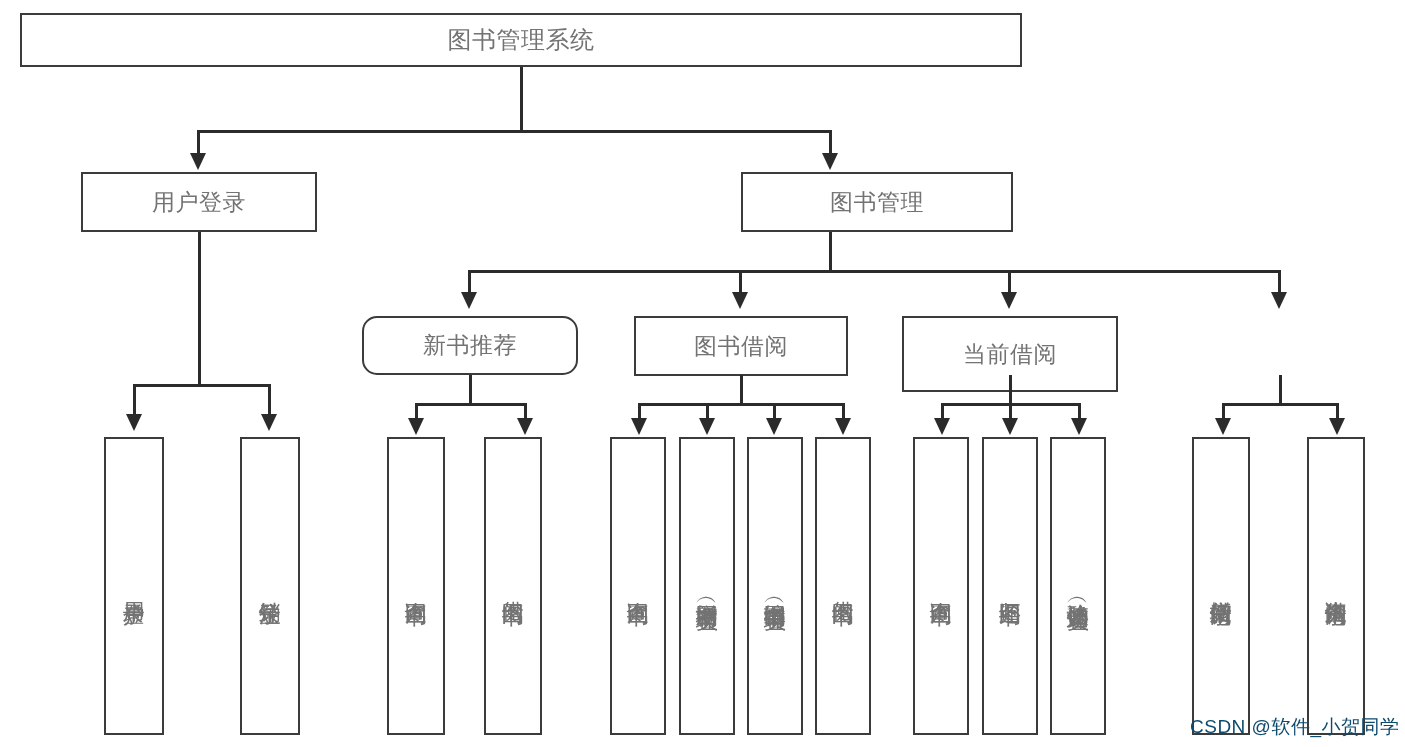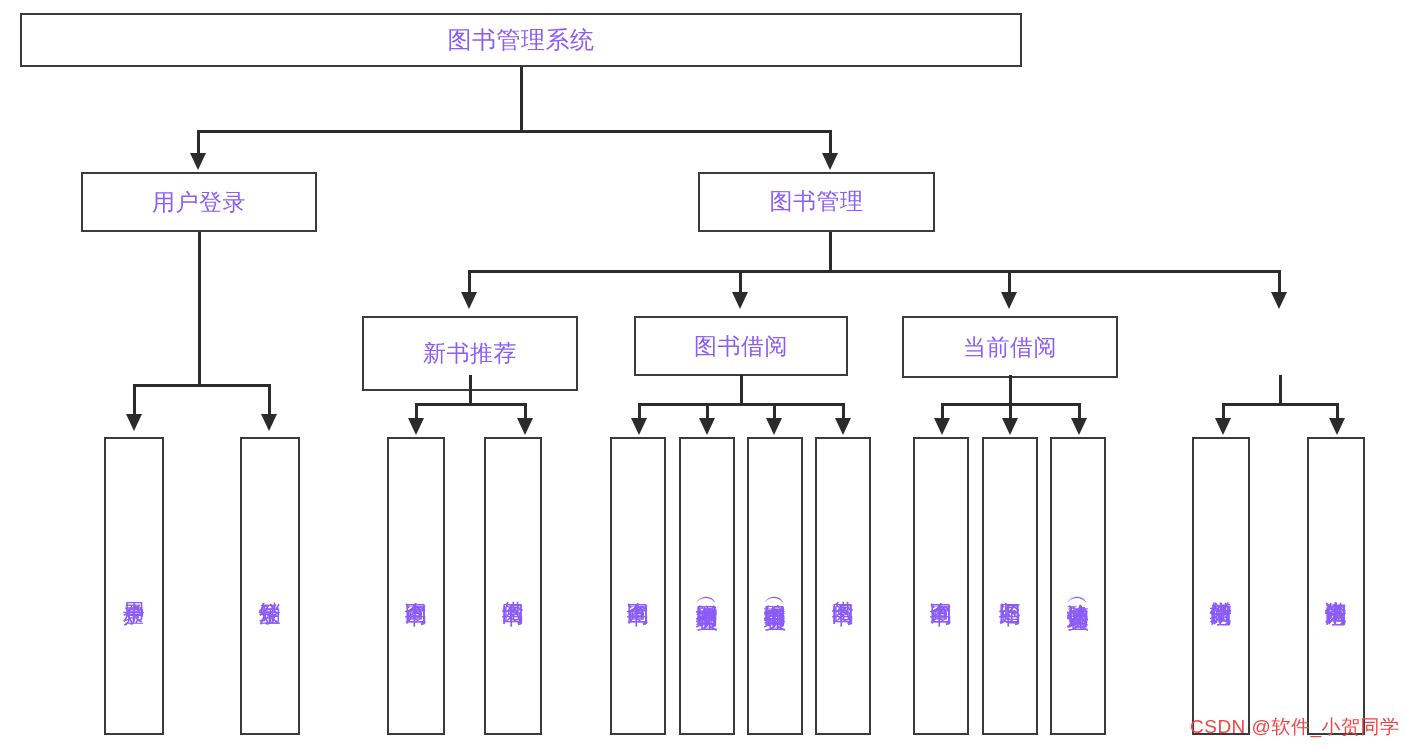--- a/index.html
+++ b/index.html
@@ -26,21 +26,21 @@
     display: flex;
     align-items: center;
     justify-content: center;
     color: #2b2b2b;
   }
   .node .label {
     font-size: 23px;
     line-height: 1.15;
     letter-spacing: 0.5px;
     white-space: nowrap;
-    color: #8b5cf6;
+    color: #737373;
   }
   .node.root .label { font-size: 24px; }
   .node.lvl2 .label { font-size: 23px; }
   .node.lvl3 .label { font-size: 23px; }
 
   
   .node.leaf {
     align-items: flex-start;
     justify-content: center;
     padding-top: 0;
@@ -77,21 +77,21 @@
     height: 0;
     border-left: 8px solid transparent;
     border-right: 8px solid transparent;
     border-top: 17px solid #2b2b2b;
   }
 
   
   #watermark {
     position: absolute;
     font-size: 19px;
-    color: #ef4444;
+    color: #0c4a6e;
     white-space: nowrap;
     letter-spacing: 0.5px;
     pointer-events: none;
   }
 </style>
 </head>
 <body>
 
 <div id="canvas">
 
@@ -103,21 +103,21 @@
   <div class="hline" style="left:197px; top:130px; width:634px;"></div>
   <div class="vline" style="left:197px; top:130px; height:25px;"></div>
   <div class="arrow" style="left:190px; top:153px;"></div>
   <div class="vline" style="left:829px; top:130px; height:25px;"></div>
   <div class="arrow" style="left:822px; top:153px;"></div>
 
   <div class="node lvl2" style="left:81px; top:172px; width:236px; height:60px;">
     <span class="label">用户登录</span>
   </div>
 
-  <div class="node lvl2" style="left:698px; top:172px; width:237px; height:60px;font-family:Liberation Serif, serif;">
+  <div class="node lvl2" style="left:741px; top:172px; width:272px; height:60px;">
     <span class="label">图书管理</span>
   </div>
 
   <div class="vline" style="left:198px; top:232px; height:154px;"></div>
   <div class="hline" style="left:133px; top:384px; width:137px;"></div>
   <div class="vline" style="left:133px; top:384px; height:32px;"></div>
   <div class="arrow" style="left:126px; top:414px;"></div>
   <div class="vline" style="left:268px; top:384px; height:32px;"></div>
   <div class="arrow" style="left:261px; top:414px;"></div>
 
@@ -125,27 +125,27 @@
   <div class="hline" style="left:468px; top:270px; width:812px;"></div>
   <div class="vline" style="left:468px; top:270px; height:24px;"></div>
   <div class="arrow" style="left:461px; top:292px;"></div>
   <div class="vline" style="left:739px; top:270px; height:24px;"></div>
   <div class="arrow" style="left:732px; top:292px;"></div>
   <div class="vline" style="left:1008px; top:270px; height:24px;"></div>
   <div class="arrow" style="left:1001px; top:292px;"></div>
   <div class="vline" style="left:1278px; top:270px; height:24px;"></div>
   <div class="arrow" style="left:1271px; top:292px;"></div>
 
-  <div class="node lvl3" style="left:362px; top:316px; width:216px; height:75px;">
+  <div class="node lvl3" style="left:362px; top:316px; width:216px; height:59px;border-radius:15px;">
     <span class="label">新书推荐</span>
   </div>
   <div class="node lvl3" style="left:634px; top:316px; width:214px; height:60px;">
     <span class="label">图书借阅</span>
   </div>
-  <div class="node lvl3" style="left:902px; top:316px; width:216px; height:62px;">
+  <div class="node lvl3" style="left:902px; top:316px; width:216px; height:76px;">
     <span class="label">当前借阅</span>
   </div>
 
   <div class="vline" style="left:469px; top:375px; height:30px;"></div>
   <div class="hline" style="left:415px; top:403px; width:112px;"></div>
   <div class="vline" style="left:415px; top:403px; height:17px;"></div>
   <div class="arrow" style="left:408px; top:418px;"></div>
   <div class="vline" style="left:524px; top:403px; height:17px;"></div>
   <div class="arrow" style="left:517px; top:418px;"></div>
 

